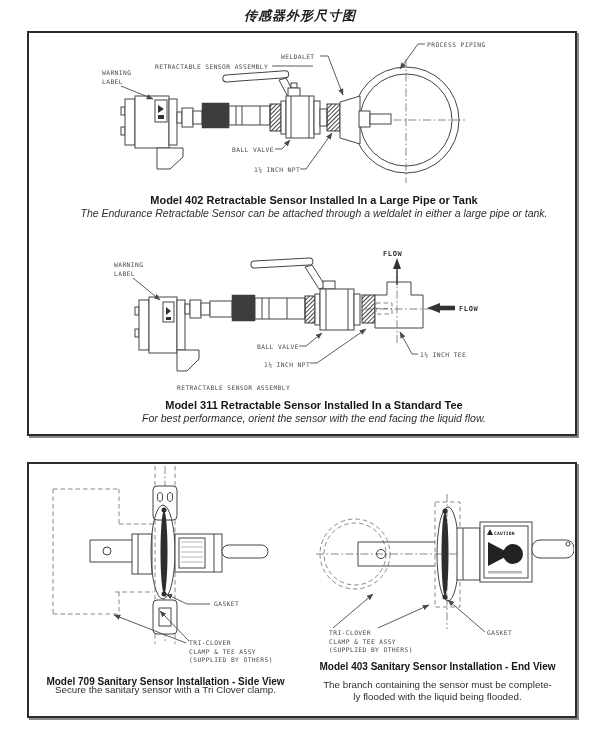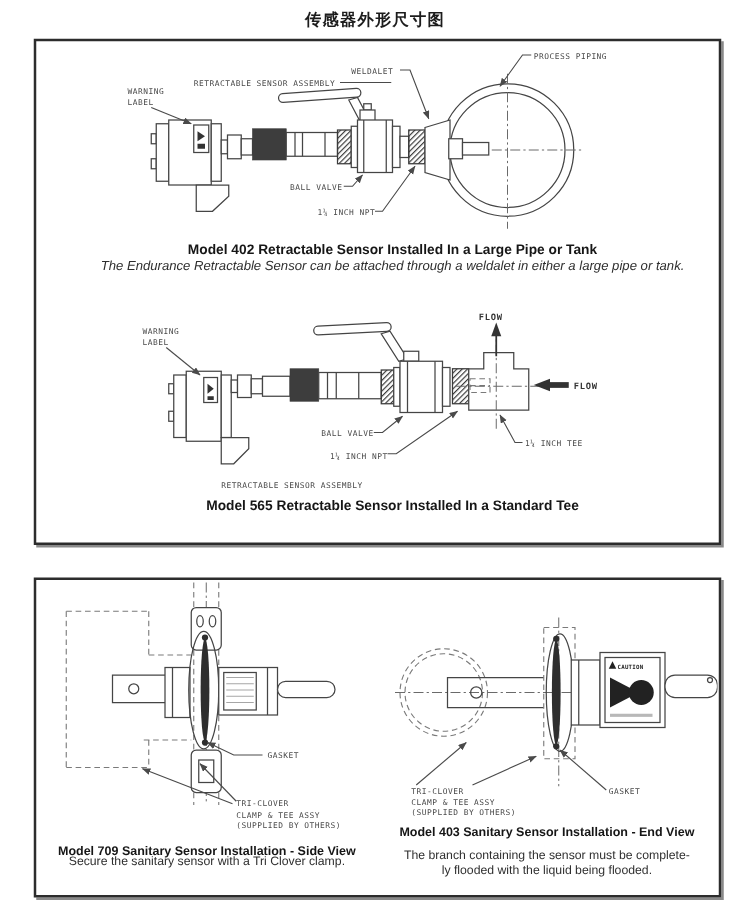--- a/index.html
+++ b/index.html
@@ -1,19 +1,19 @@
 <!DOCTYPE html>
 <html><head>
 <meta charset="utf-8">
 <style>
   * { margin:0; padding:0; box-sizing:border-box; }
   html,body { width:600px; height:738px; }
   body { background:#ffffff; font-family:"Liberation Sans", sans-serif; position:relative; overflow:hidden; }
   .page-title { position:absolute; top:7px; left:0; width:600px; text-align:center;
-                font-size:13px; font-weight:bold; color:#1c1c1c; letter-spacing:1px; }
+                font-size:13px; font-weight:bold; color:#1c1c1c; letter-spacing:1px;font-style:italic; }
   .panel { position:absolute; left:27px; width:550px; background:#fff;
            border:2px solid #2c2c2c; box-shadow:2px 2px 0 rgba(40,40,40,.55); }
   .panel-1 { top:31px; height:405px; }
   .panel-2 { top:462px; height:256px; }
   .panel svg { position:absolute; }
   .cap { position:absolute; text-align:center; color:#161616; }
   .cap-b1 { font-size:11px; font-weight:bold; }
   .cap-i1 { font-size:10.5px; font-style:italic; color:#2e2e2e;text-align:center; }
   .cap-b2 { font-size:10px; font-weight:bold;text-align:center; }
   .cap-i2 { font-size:9.8px; color:#2e2e2e; }
@@ -208,21 +208,22 @@
 
     <text class="dlabel" x="235" y="122">1¼ INCH NPT</text>
     <polyline class="ldr" points="281,118 288,118 337,84" marker-end="url(#ah2)"></polyline>
 
     <text class="dlabel" x="391" y="112">1¼ INCH TEE</text>
     <polyline class="ldr" points="389,109 383,109 371,87" marker-end="url(#ah2)"></polyline>
 
     <text class="dlabel" x="148" y="145">RETRACTABLE SENSOR ASSEMBLY</text>
   </svg>
 
-  <div class="cap cap-b1 w-full" style="top:366px">Model 565 Retractable Sensor Installed In a Standard Tee</div>
+  <div class="cap cap-b1 w-full" style="top:366px">Model 311 Retractable Sensor Installed In a Standard Tee</div>
+  <div class="cap cap-i1 w-full" style="top:379px">For best performance, orient the sensor with the end facing the liquid flow.</div>
 </div>
 
 <div class="panel panel-2">
 
   <svg style="left:0;top:0" width="274" height="205" viewBox="0 0 274 205">
     <defs>
       <marker id="ah3" markerWidth="8" markerHeight="7" refX="7" refY="3" orient="auto">
         <path d="M0,0 L7.5,3 L0,6 Z" fill="#4a4a4a"></path>
       </marker>
     </defs>

